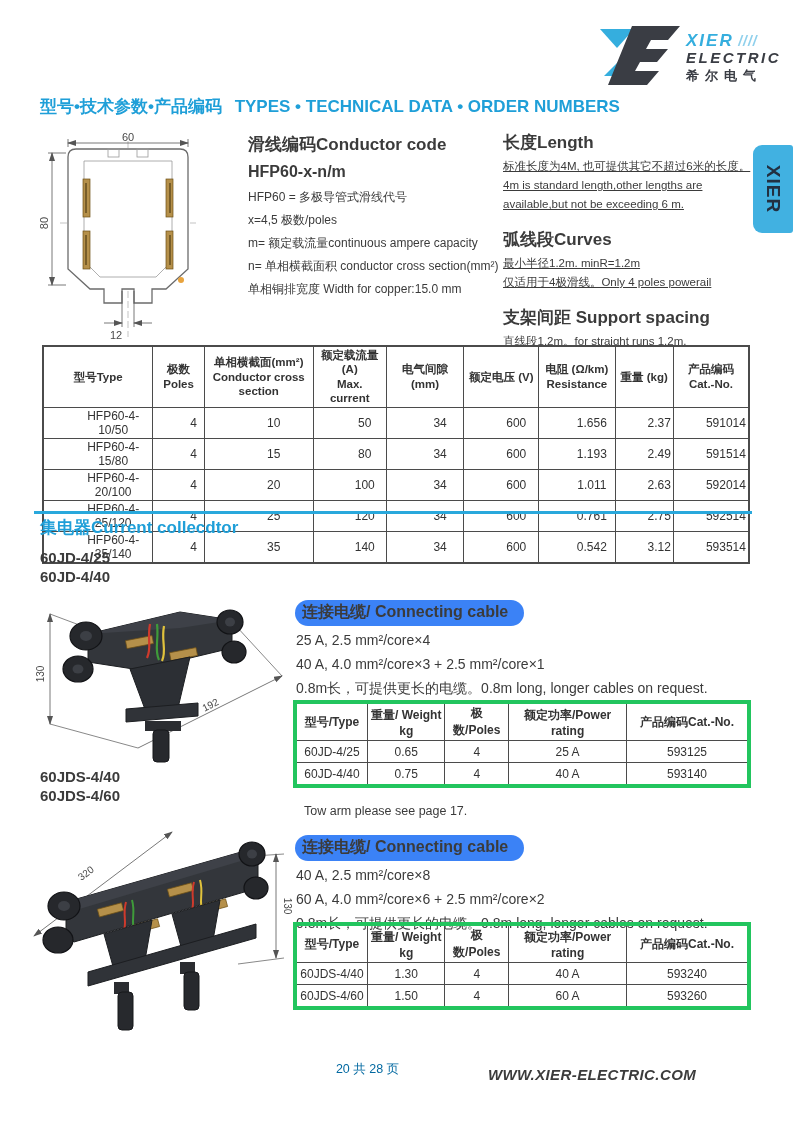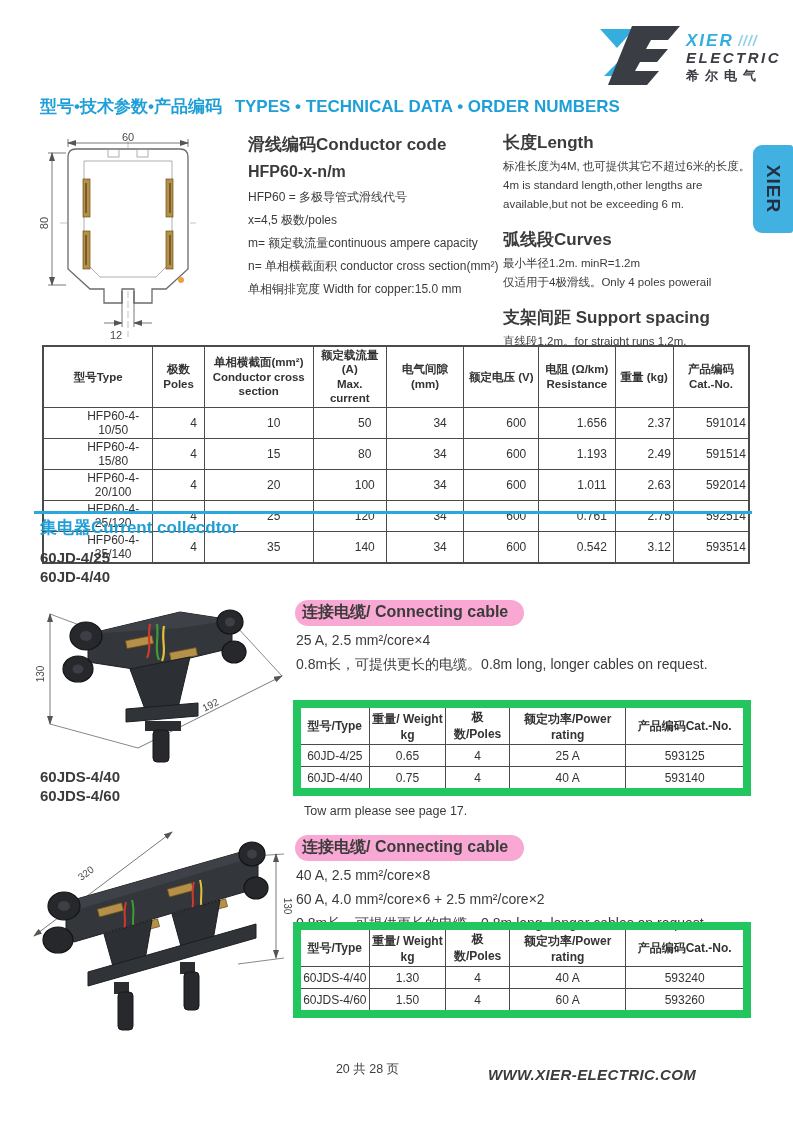--- a/index.html
+++ b/index.html
@@ -25,60 +25,60 @@
 
   
   .code-block{position:absolute;top:133px;left:200px;width:278px;margin-left:48px;}
   .blk-h1{font-size:17px;font-weight:bold;color:#3b3b3b;}
   .code-model{font-size:16px;font-weight:bold;margin-top:7px;}
   .code-lines{margin-top:5px;font-size:12px;line-height:23px;}
 
   
   .info-col{position:absolute;top:131px;left:503px;width:272px;}
   .info-title{font-size:17px;font-weight:bold;margin:0 0 3px 0;}
-  .info-line{font-size:11.5px;line-height:19px;}
+  .info-line{font-size:11.5px;line-height:19px;text-decoration:underline;}
   .info-sec{margin-bottom:14px;}
 
   
   .main-table{position:absolute;top:345px;left:42px;border-collapse:collapse;width:708px;
               font-size:12px;color:#333;}
   .main-table th,.main-table td{border:1px solid #4b4b4b;text-align:center;padding:1px 2px;}
   .main-table{border:2px solid #4b4b4b;}
   .main-table th{font-weight:600;height:38px;line-height:1.25;font-size:11.5px;}
   .main-table td{height:22px;padding-left:32px;}
 
   .divider{position:absolute;top:511px;left:34px;width:718px;height:3px;background:#29a8dc;}
   .section-heading{position:absolute;top:516px;left:40px;font-size:17px;font-weight:bold;color:#1f9fd8;}
 
   .models{font-size:15px;font-weight:bold;line-height:19px;color:#3b3b3b;}
   .models-1{position:absolute;top:548px;left:40px;}
   .models-2{position:absolute;top:767px;left:40px;}
 
-  .pill{display:inline-block;background:#f9a8d4;border-radius:14px;padding:2px 16px 3px 7px;
+  .pill{display:inline-block;background:#3b82f6;border-radius:14px;padding:2px 16px 3px 7px;
         font-size:16px;font-weight:bold;color:#3b3b3b;}
   .pill-1{position:absolute;top:600px;left:295px;}
   .pill-2{position:absolute;top:835px;left:295px;}
   .cable-lines{font-size:14px;line-height:24px;}
   .cable-1{position:absolute;top:628px;left:296px;width:440px;}
   .cable-2{position:absolute;top:863px;left:296px;width:440px;}
   .tow-note{position:absolute;top:804px;left:304px;font-size:12.5px;}
 
-  .ctable{border-collapse:collapse;font-size:12px;color:#333;border:8px solid #22c55e;width:458px;}
+  .ctable{border-collapse:collapse;font-size:12px;color:#333;border:4px solid #22c55e;width:458px;}
   .ctable th,.ctable td{border:1px solid #4b4b4b;text-align:center;padding:1px 2px;}
   .ctable th{font-weight:600;height:19px;font-size:12px;}
   .ctable td{height:19px;}
   .ctable-1{position:absolute;top:700px;left:293px;}
   .ctable-2{position:absolute;top:922px;left:293px;}
 
   .img-1{position:absolute;top:556px;left:30px;}
   .img-2{position:absolute;top:806px;left:22px;}
   .drawing{position:absolute;top:133px;left:36px;}
 
   .footer-page{position:absolute;top:1061px;left:325px;width:85px;text-align:center;
-               font-size:12.5px;color:#404040;}
+               font-size:12.5px;color:#0369a1;}
   .footer-site{position:absolute;top:1066px;left:488px;font-size:15px;font-weight:bold;
                font-style:italic;color:#3c3c3c;letter-spacing:0.4px;}
 
   svg text{font-family:"Liberation Sans","DejaVu Sans",sans-serif;fill:#4a4a4a;}
 </style>
 </head>
 <body>
 
 <div class="page">
 
@@ -330,20 +330,21 @@
       <polygon points="100,113 160,101 148,152 116,156" fill="#2c2f34" stroke="#1c1e21" stroke-width="1"></polygon>
       <polygon points="96,153 168,147 168,160 96,166" fill="#303338" stroke="#1c1e21" stroke-width="1"></polygon>
       <rect x="115" y="165" width="36" height="10" fill="#2b2d31"></rect>
       <rect x="123" y="174" width="16" height="32" rx="4" fill="#27292d" stroke="#17181b" stroke-width="1"></rect>
     </g>
   </svg>
 
   <div class="pill pill-1">连接电缆/ Connecting cable</div>
   <div class="cable-lines cable-1">
     <div>25 A, 2.5 mm²/core×4</div>
+    <div>40 A, 4.0 mm²/core×3 + 2.5 mm²/core×1</div>
     <div>0.8m长，可提供更长的电缆。0.8m long, longer cables on request.</div>
   </div>
 
   <table class="ctable ctable-1">
     <colgroup>
         <col style="width:73px">
         <col style="width:78px">
         <col style="width:64px">
         <col style="width:119px">
         <col style="width:124px">

